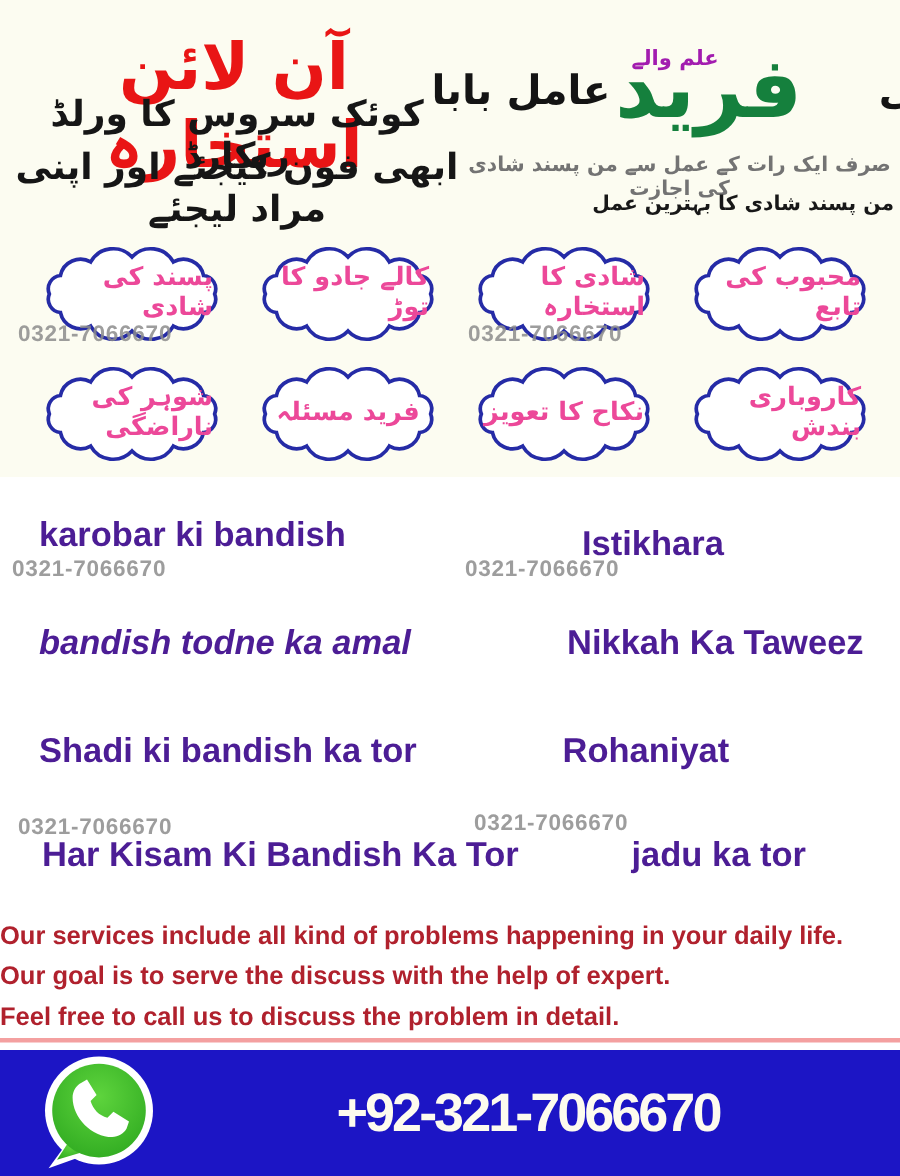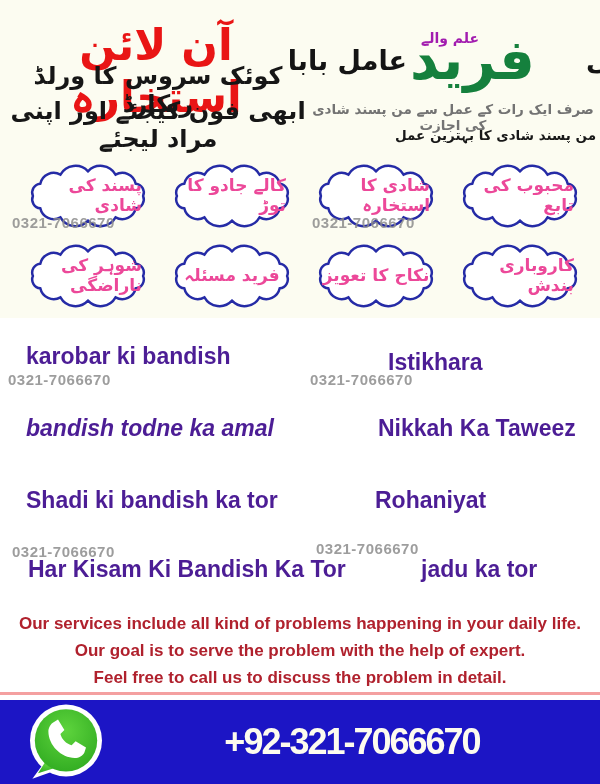--- a/index.html
+++ b/index.html
@@ -76,21 +76,21 @@
   
   .svc{
     position:absolute;font-size:23px;font-weight:bold;color:#4c1d95;white-space:nowrap;
   }
   .sL1{left:26px;top:343px;}  .sR1{left:388px;top:349px;}
   .sL2{left:26px;top:415px;font-style:italic;}  .sR2{left:378px;top:415px;}
   .sL3{left:26px;top:487px;}  .sR3{left:375px;top:487px;}
   .sL4{left:28px;top:556px;}  .sR4{left:378px;top:556px;margin-left:43px;}
   
   .promo{
-    position:absolute;left:0;top:610px;width:600px;text-align:center;
+    position:absolute;left:0;top:610px;width:600px;text-align:left;
     color:#b0212d;font-weight:bold;font-size:17px;line-height:27px;
   }
   
   .divider{
     position:absolute;left:0;top:692px;width:600px;height:3px;background:#f4a0a0;
   }
   .phone-bar{
     position:absolute;left:0;top:700px;width:600px;height:84px;background:#1c15c5;
   }
   .wa-icon{
@@ -181,21 +181,21 @@
   <div class="svc sR1">Istikhara</div>
   <div class="svc sL2">bandish todne ka amal</div>
   <div class="svc sR2">Nikkah Ka Taweez</div>
   <div class="svc sL3">Shadi ki bandish ka tor</div>
   <div class="svc sR3">Rohaniyat</div>
   <div class="svc sL4">Har Kisam Ki Bandish Ka Tor</div>
   <div class="svc sR4">jadu ka tor</div>
 
   <div class="promo">
     <div>Our services include all kind of problems happening in your daily life.</div>
-    <div>Our goal is to serve the problem with the help of expert.</div>
+    <div>Our goal is to serve the discuss with the help of expert.</div>
     <div>Feel free to call us to discuss the problem in detail.</div>
   </div>
 
   <div class="divider"></div>
 
   <div class="phone-bar"></div>
   <svg class="wa-icon" viewBox="0 0 100 100">
     <defs>
       <radialGradient id="wag" cx="50%" cy="35%" r="75%">
         <stop offset="0%" stop-color="#5ed43d"></stop>

